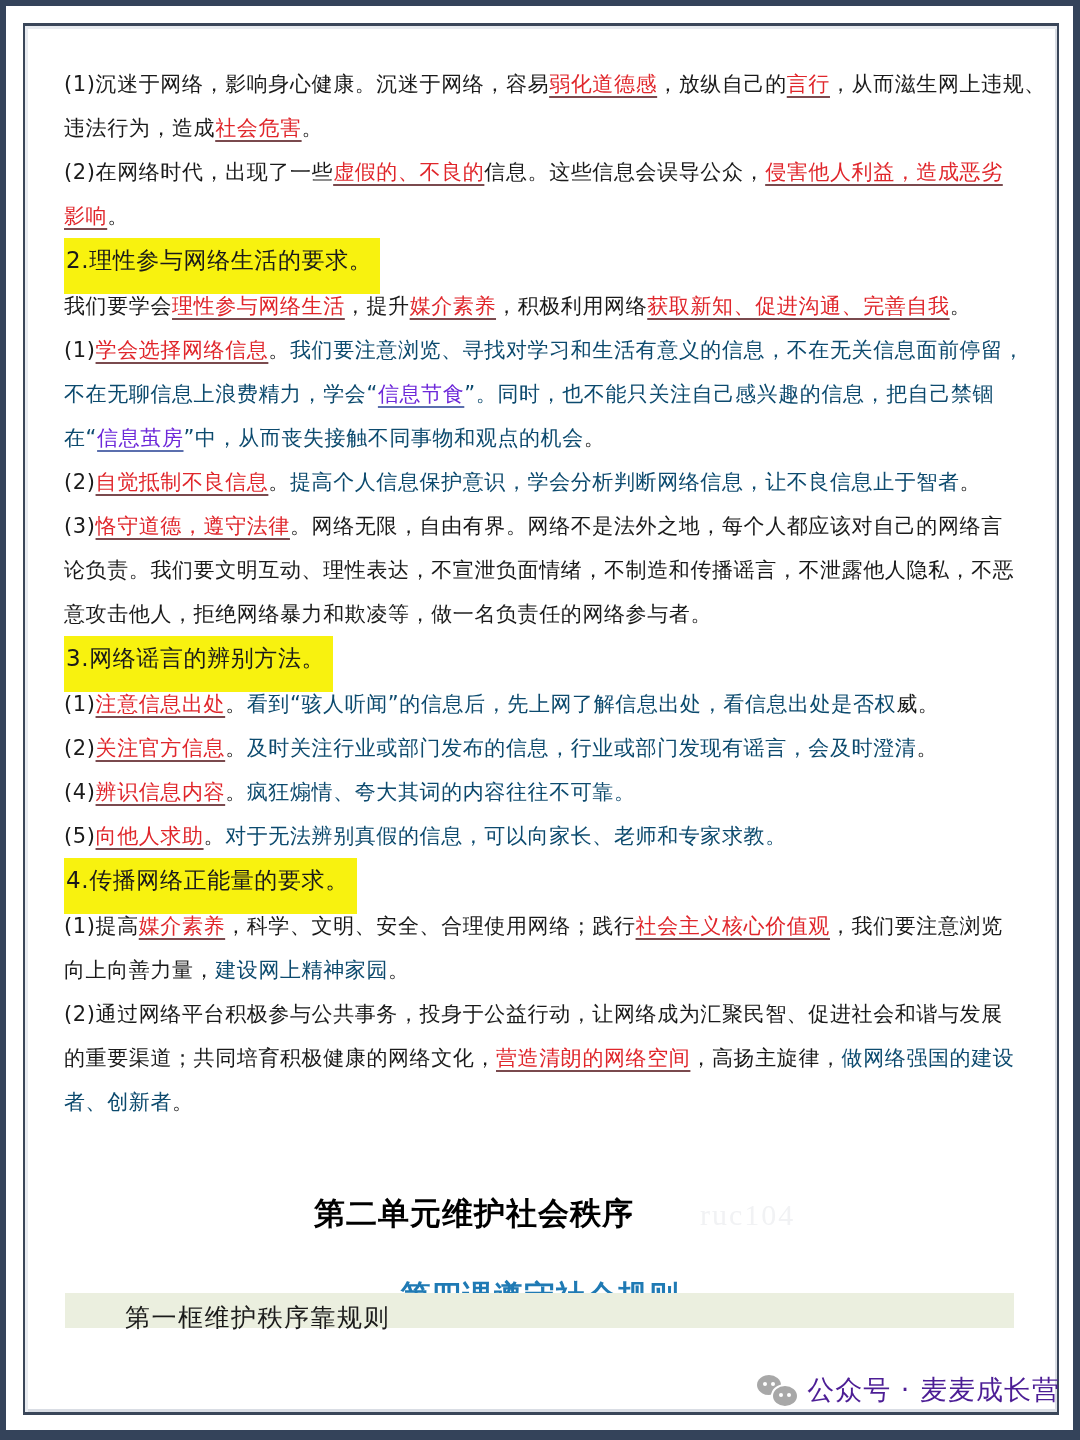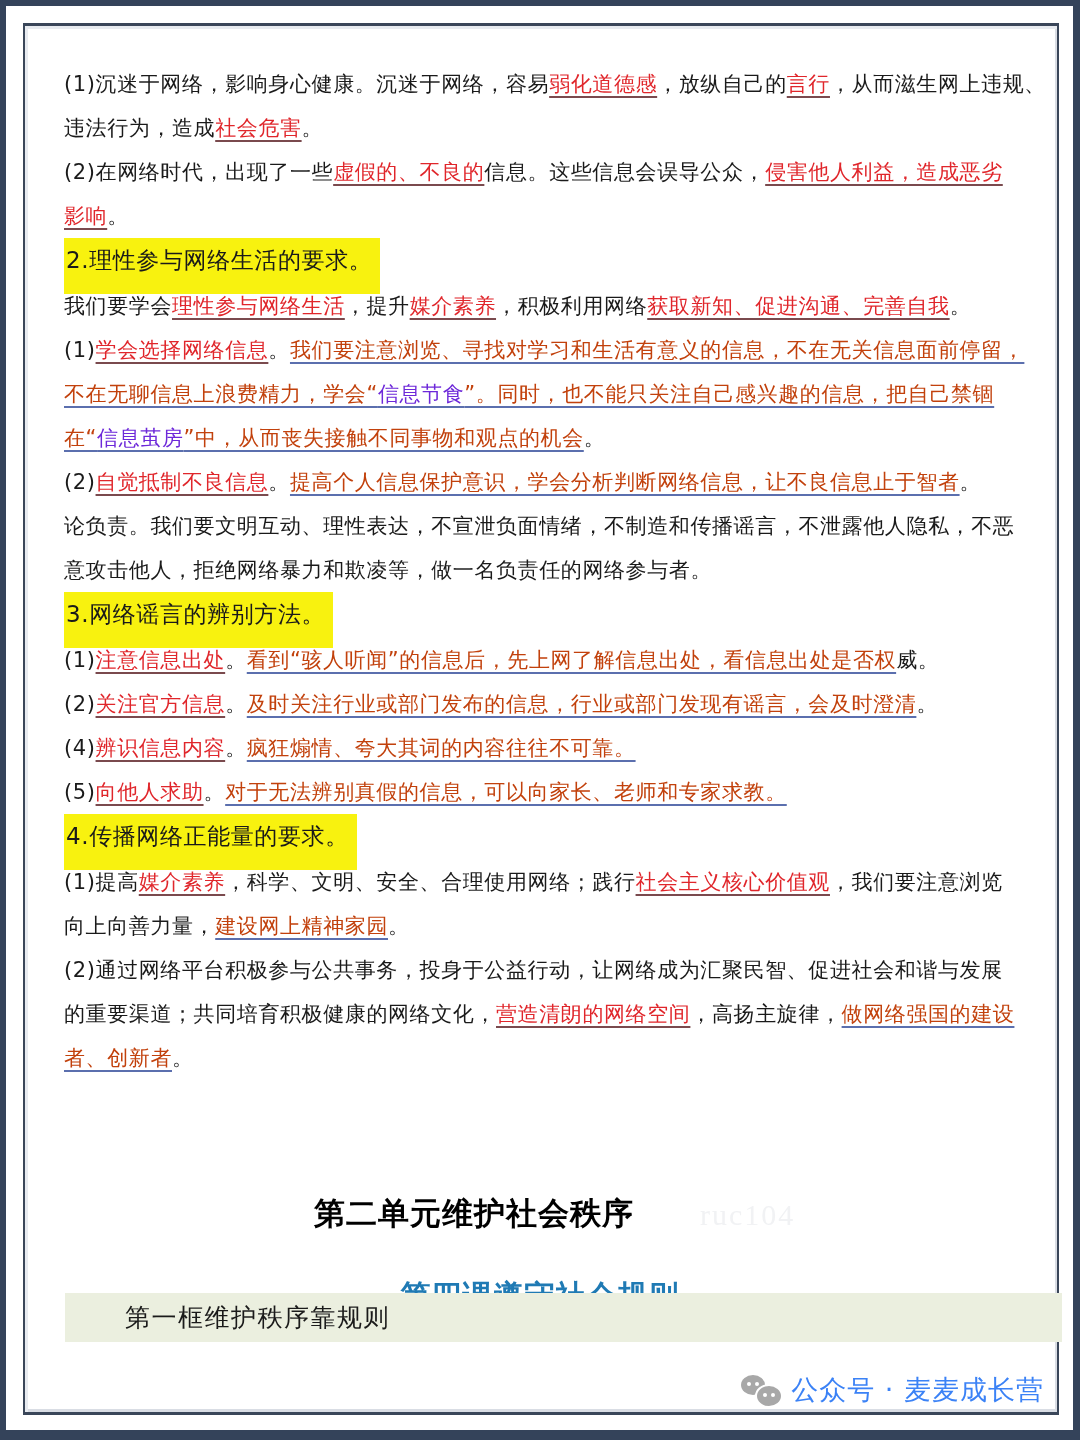--- a/index.html
+++ b/index.html
@@ -38,22 +38,21 @@
     letter-spacing: 0.6px;
   }
   .seg-red {
     color: #e0262b;
     text-decoration: underline;
     text-decoration-color: #7a4a4e;
     text-underline-offset: 5px;
     text-decoration-thickness: 2px;
   }
   .seg-blue {
-    color: #c2410c;
-    text-decoration: underline;
+    color: #0c4a6e;
     text-decoration-color: #5b6fae;
     text-underline-offset: 5px;
     text-decoration-thickness: 2px;
   }
   .seg-redblue {
     color: #6d28d9;
     text-decoration: underline;
     text-decoration-color: #5b6fae;
     text-underline-offset: 5px;
     text-decoration-thickness: 2px;
@@ -88,32 +87,31 @@
     position: absolute; left: 0; top: 1243px; width: 1080px;
     text-align: center;
     font-family: "DejaVu Serif", "Liberation Serif", serif;
     font-weight: bold;
     font-size: 30px;
     color: #1f7ab4;
     letter-spacing: 1px;
     margin-top: 33px;
   }
   .frame-box {
-    position: absolute; left: 65px; top: 1293px; width: 949px; height: 49px;
+    position: absolute; left: 65px; top: 1293px; width: 949px; height: 35px;
     background: #ebefdf;
-    padding-left: 48px;
   }
   .frame-title {
     position: absolute; left: 60px; top: 0; line-height: 49px;
     font-size: 25px; color: #1a1a1a; letter-spacing: 1.5px;
   }
   .watermark {
-    position: absolute; right: 36px; top: 1372px;
+    position: absolute; right: 20px; top: 1372px;
     display: flex; align-items: center; gap: 8px;
-    color: #3b82f6; font-size: 27px; letter-spacing: 1px;
+    color: #4c1d95; font-size: 27px; letter-spacing: 1px;
   }
   .wechat-icon { width: 42px; height: 34px; position: relative; }
   .bubble1 { position: absolute; left: 0; top: 2px; width: 24px; height: 20px; border-radius: 50%; background: #a8a8a8; }
   .bubble2 { position: absolute; left: 14px; top: 11px; width: 24px; height: 20px; border-radius: 50%; background: #a8a8a8; border: 2px solid #fff; }
   .bubble-eye { position: absolute; width: 4px; height: 4px; border-radius: 50%; background: #fff; }
 </style>
 </head>
 <body>
 
 <div class="outer-frame"></div>
@@ -129,20 +127,21 @@
 
   <div class="heading-wrap">
     <span class="heading">2.理性参与网络生活的要求。</span>
   </div>
   <div>
       <div class="line"><span class="seg-plain">我们要学会</span><span class="seg-red">理性参与网络生活</span><span class="seg-plain">，提升</span><span class="seg-red">媒介素养</span><span class="seg-plain">，积极利用网络</span><span class="seg-red">获取新知、促进沟通、完善自我</span><span class="seg-plain">。</span></div>
       <div class="line"><span class="seg-plain">(1)</span><span class="seg-red">学会选择网络信息</span><span class="seg-plain">。</span><span class="seg-blue">我们要注意浏览、寻找对学习和生活有意义的信息，不在无关信息面前停留，</span></div>
       <div class="line"><span class="seg-blue">不在无聊信息上浪费精力，学会“</span><span class="seg-redblue">信息节食</span><span class="seg-blue">”。同时，也不能只关注自己感兴趣的信息，把自己禁锢</span></div>
       <div class="line"><span class="seg-blue">在“</span><span class="seg-redblue">信息茧房</span><span class="seg-blue">”中，从而丧失接触不同事物和观点的机会</span><span class="seg-plain">。</span></div>
       <div class="line"><span class="seg-plain">(2)</span><span class="seg-red">自觉抵制不良信息</span><span class="seg-plain">。</span><span class="seg-blue">提高个人信息保护意识，学会分析判断网络信息，让不良信息止于智者</span><span class="seg-plain">。</span></div>
+      <div class="line"><span class="seg-plain">(3)</span><span class="seg-red">恪守道德，遵守法律</span><span class="seg-plain">。网络无限，自由有界。网络不是法外之地，每个人都应该对自己的网络言</span></div>
       <div class="line"><span class="seg-plain">论负责。我们要文明互动、理性表达，不宣泄负面情绪，不制造和传播谣言，不泄露他人隐私，不恶</span></div>
       <div class="line"><span class="seg-plain">意攻击他人，拒绝网络暴力和欺凌等，做一名负责任的网络参与者。</span></div>
     </div>
 
   <div class="heading-wrap">
     <span class="heading">3.网络谣言的辨别方法。</span>
   </div>
   <div>
       <div class="line"><span class="seg-plain">(1)</span><span class="seg-red">注意信息出处</span><span class="seg-plain">。</span><span class="seg-blue">看到“骇人听闻”的信息后，先上网了解信息出处，看信息出处是否权</span><span class="seg-plain">威。</span></div>
       <div class="line"><span class="seg-plain">(2)</span><span class="seg-red">关注官方信息</span><span class="seg-plain">。</span><span class="seg-blue">及时关注行业或部门发布的信息，行业或部门发现有谣言，会及时澄清</span><span class="seg-plain">。</span></div>

